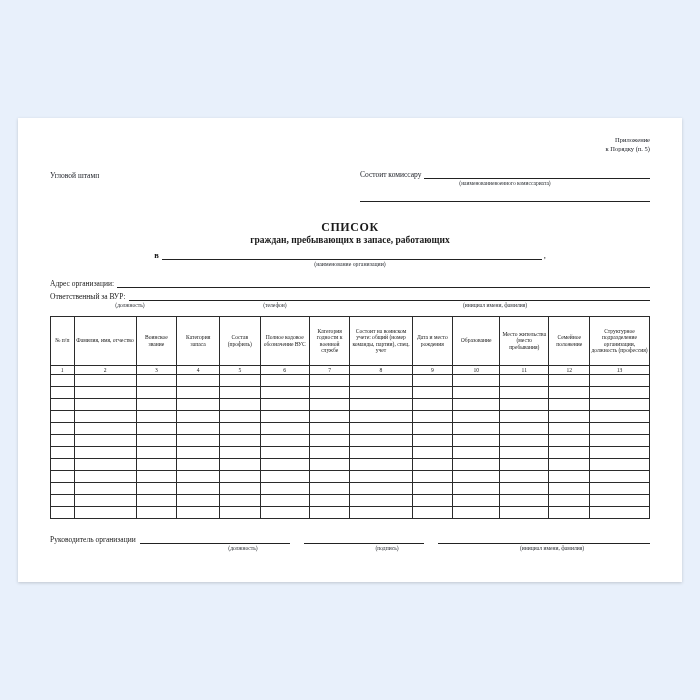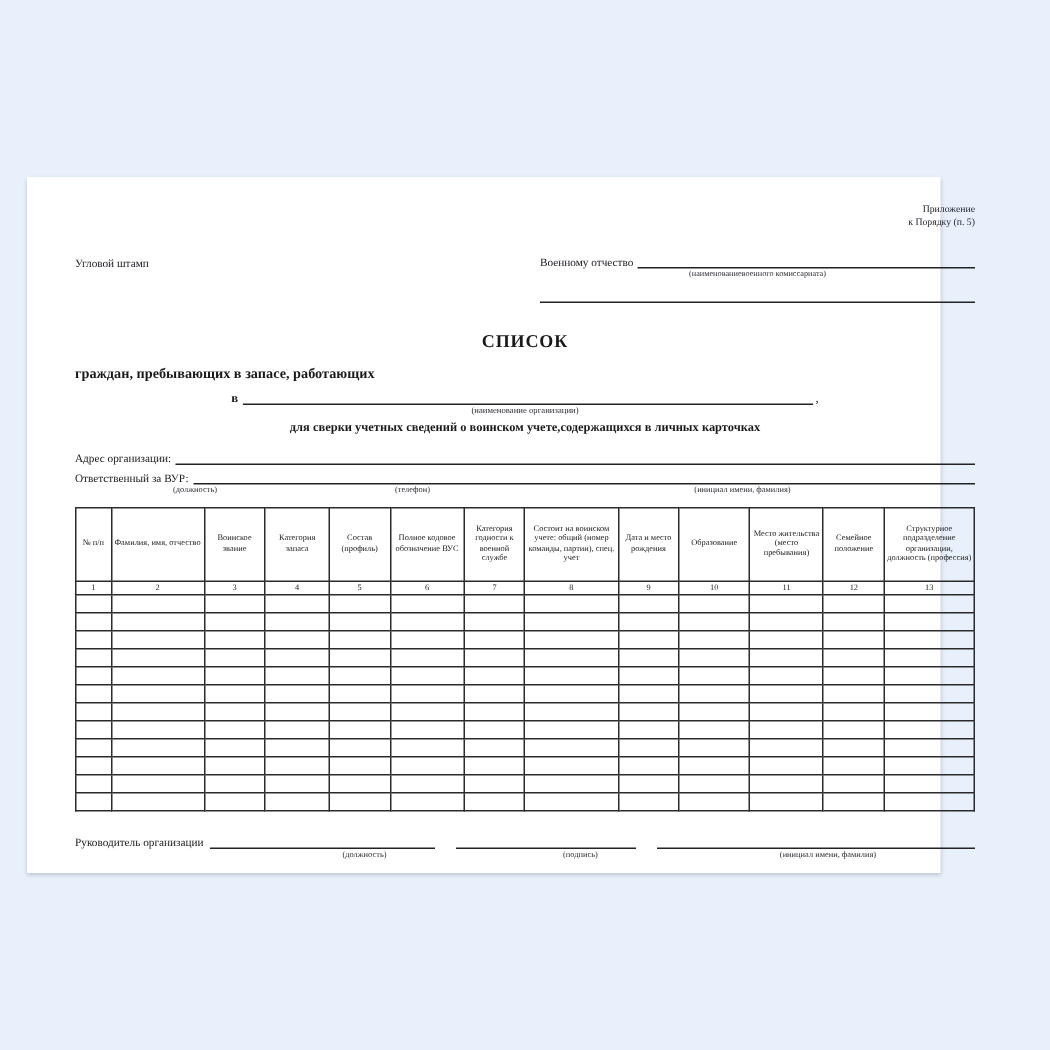--- a/index.html
+++ b/index.html
@@ -10,21 +10,21 @@
     width: 700px;
     height: 700px;
     background: #e8f0fb;
     font-family: "Liberation Serif", serif;
     overflow: hidden;
   }
   .page-wrap {
     position: absolute;
     left: 18px;
     top: 118px;
-    width: 609px;
+    width: 664px;
     height: 464px;
     background: #ffffff;
     box-shadow: 0 1px 3px rgba(0,0,0,0.18);
   }
   .sheet {
     position: absolute;
     left: 0;
     top: 0;
     width: 664px;
     height: 464px;
@@ -89,23 +89,24 @@
 
   
   .title {
     text-align: center;
     font-weight: bold;
     font-size: 12px;
     letter-spacing: 0.6px;
     margin-top: 18px;
   }
   .subtitle {
+    text-align: center;
     font-weight: bold;
     font-size: 9.5px;
-    margin-top: 10px;
+    margin-top: 0;
   }
   .vline {
     display: flex;
     align-items: flex-end;
     justify-content: center;
     margin-top: 5px;
     font-size: 8.5px;
     font-weight: bold;
   }
   .vline .v { margin-right: 3px; }
@@ -219,38 +220,37 @@
         <div>Приложение</div>
         <div>к Порядку (п. 5)</div>
       </div>
 
       <div class="topline">
         <div class="stamp">
           <div>Угловой штамп</div>
         </div>
         <div class="commissar">
           <div class="row1">
-            <span class="lbl">Военному отчество</span>
+            <span class="lbl">Состоит комиссару</span>
             <span class="ruleline"></span>
           </div>
           <div class="undercap">(наименованиевоенного комиссариата)</div>
           <div class="blankline"></div>
         </div>
       </div>
 
       <div class="title">СПИСОК</div>
       <div class="subtitle">граждан, пребывающих в запасе, работающих</div>
 
       <div class="vline">
         <span class="v">в</span>
         <span class="fill"></span>
         <span class="comma">,</span>
       </div>
       <div class="orgcap">(наименование организации)</div>
-      <div class="subtitle2">для сверки учетных сведений о воинском учете,содержащихся в личных карточках</div>
 
       <div class="addr">
         <div class="line line1">
           <span class="lbl">Адрес организации:</span>
           <span class="fill"></span>
         </div>
         <div class="line line2">
           <span class="lbl">Ответственный за ВУР:</span>
           <span class="fill"></span>
         </div>

